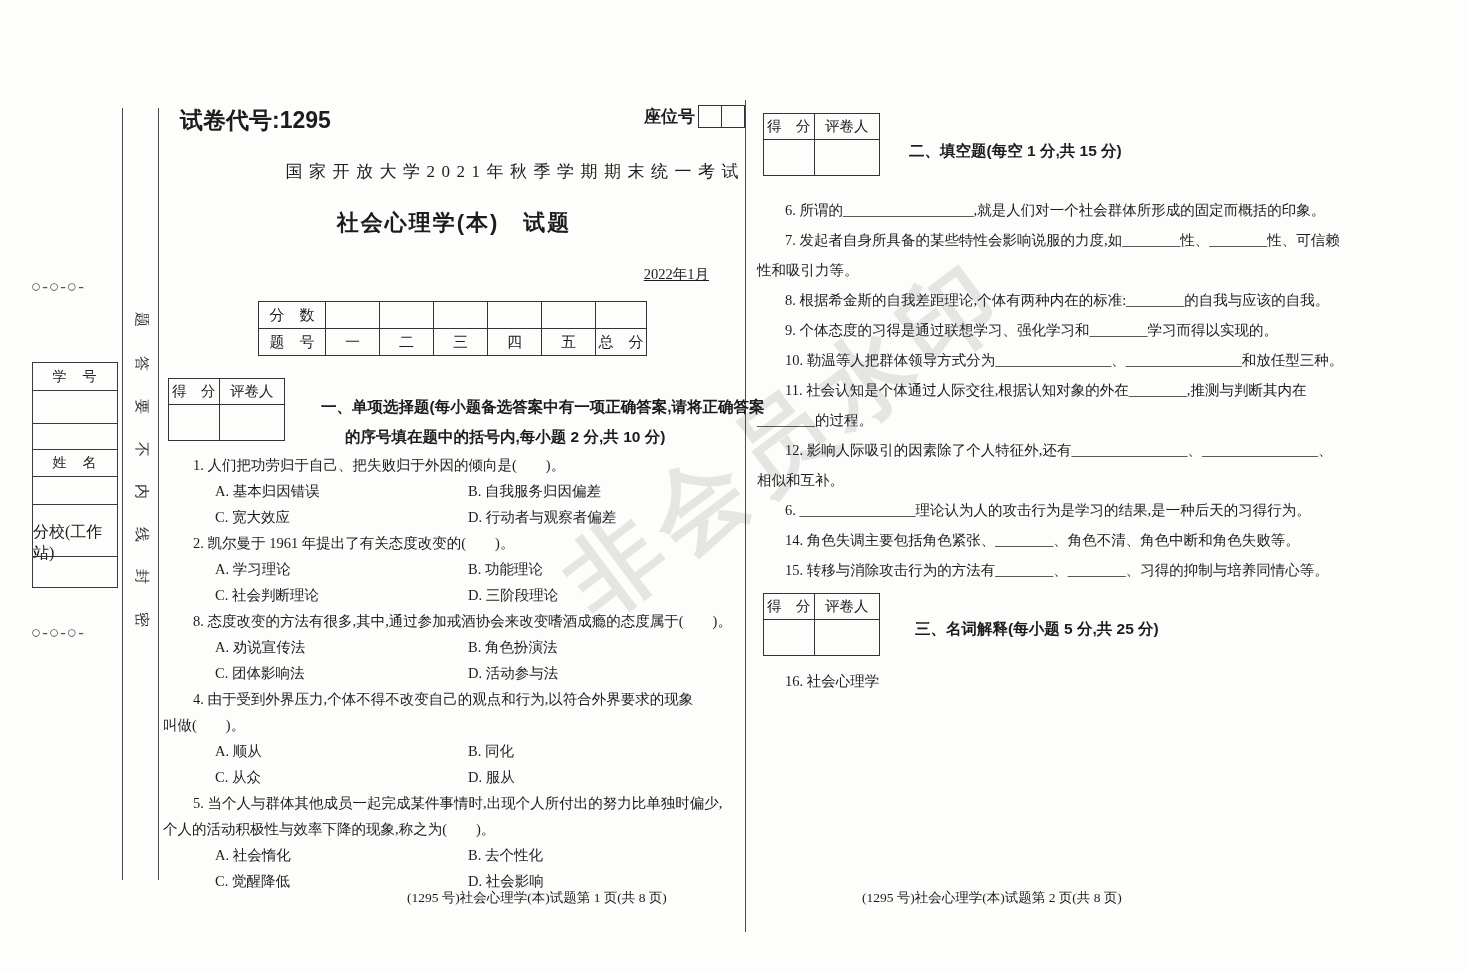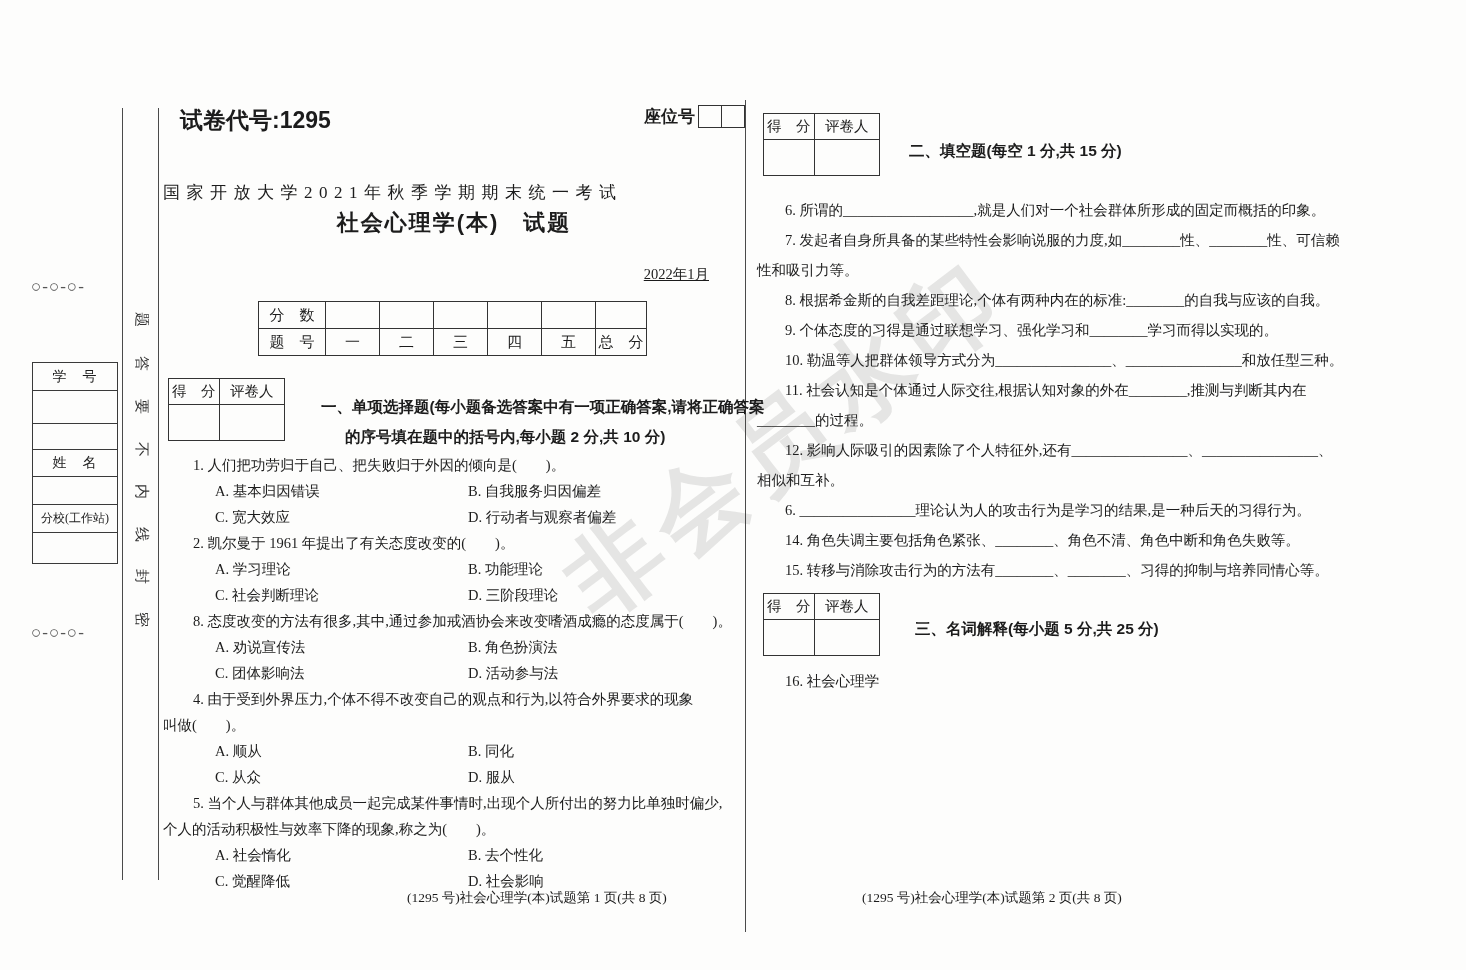--- a/index.html
+++ b/index.html
@@ -21,38 +21,38 @@
     position:absolute;left:126px;width:30px;text-align:center;
     font-size:15px;color:#333;transform:rotate(90deg);
   }
   .sbox{
     position:absolute;left:32px;top:362px;width:84px;
     border:1.5px solid #3a3a3a;
   }
   .srow{border-bottom:1px solid #3a3a3a;display:flex;align-items:center;justify-content:center;
         font-size:14px;letter-spacing:1px;}
   .srow:last-child{border-bottom:none;}
-  .srow.small{font-size:12px;letter-spacing:0;}
+  .srow.small{font-size:16px;letter-spacing:0;margin-top:24px;}
 
   
   .page{position:absolute;top:100px;}
   #page1{left:163px;width:582px;}
   #page2{left:757px;width:578px;}
   .divider{position:absolute;left:745px;top:100px;height:832px;width:1px;background:#4a4a4a;}
 
   
   .hdr-row{position:absolute;top:5px;left:0;right:0;display:flex;justify-content:space-between;align-items:flex-start;}
   .paper-code{font-size:23px;font-weight:bold;margin-left:17px;}
   .seat{display:flex;align-items:center;font-size:17px;font-weight:bold;}
   .seat-cells{display:flex;margin-left:3px;border:1.5px solid #333;}
   .seat-cell{width:22px;height:21px;}
   .seat-cell + .seat-cell{border-left:1px solid #333;}
 
-  .org-title{position:absolute;top:60px;left:0;right:0;text-align:left;
-             font-size:17px;letter-spacing:6.5px;margin-top:21px;}
+  .org-title{position:absolute;top:60px;left:0;right:0;text-align:right;
+             font-size:17px;letter-spacing:6.5px;}
   .subject-title{position:absolute;top:108px;left:0;right:0;text-align:center;
              font-size:22px;font-weight:bold;letter-spacing:2px;}
   .exam-date{position:absolute;top:165px;right:36px;font-size:14.5px;text-decoration:underline;}
 
   
   .score-table{position:absolute;top:201px;left:95px;border-collapse:collapse;}
   .score-table td{border:1px solid #333;height:26px;text-align:center;font-size:15px;padding:0;}
   .score-table .c0{width:66px;}
   .score-table .c {width:53px;}
   .score-table .cl{width:50px;}

